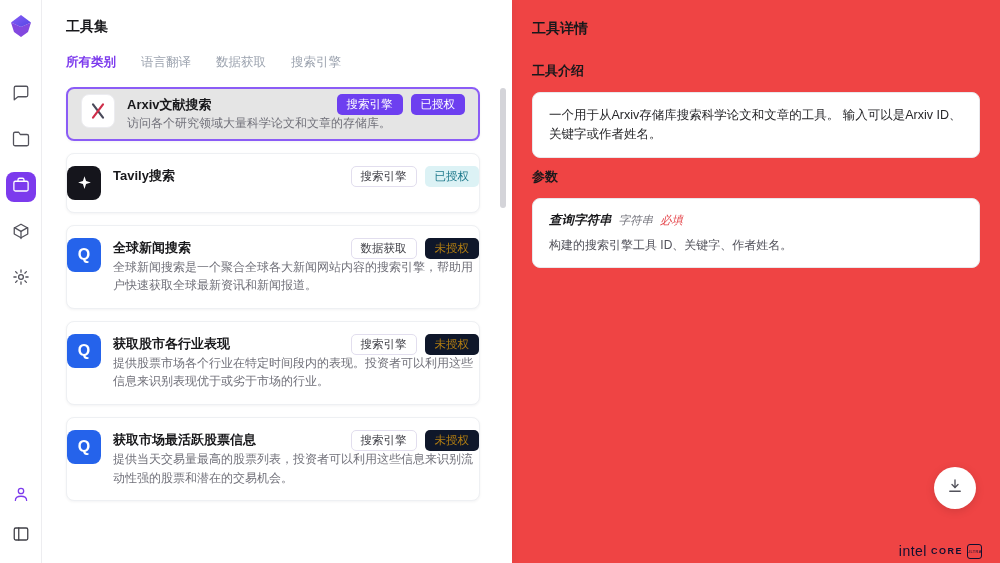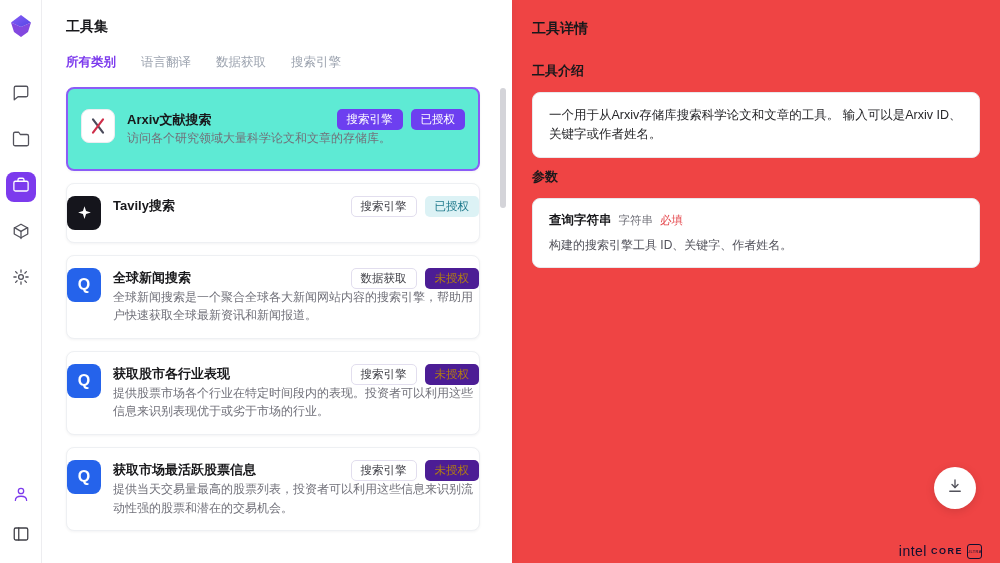--- a/index.html
+++ b/index.html
@@ -16,46 +16,46 @@
   .rail-item.panel { margin-bottom:0; color:#3f3f46; }
 
   
   .list-panel { width:470px; flex:none; background:#fff; position:relative; padding:18px 32px 0 24px; box-shadow:2px 0 8px rgba(15,23,42,.05); z-index:2; overflow:hidden; }
   .list-title { font-size:14px; font-weight:bold; color:#18181b; margin-bottom:18px; }
   .tabs { display:flex; gap:25px; margin-bottom:16px; }
   .tab { font-size:12.5px; color:#9ca3af; cursor:pointer; }
   .tab.active { color:#7c3aed; font-weight:bold; }
 
   .card { background:#fff; border:1px solid #eef0f3; border-radius:8px; box-shadow:0 1px 3px rgba(17,24,39,.05); padding:12px 0; margin-bottom:12px; display:flex; gap:12px; cursor:pointer; }
-  .card.selected { border:2px solid #8b5cf6; background:#5eead4; padding:20px 13px; }
+  .card.selected { border:2px solid #8b5cf6; background:#e5e5e5; padding:5px 13px; }
   .tool-icon { width:34px; height:34px; border-radius:8px; flex:none; display:flex; align-items:center; justify-content:center; }
   .tool-icon.arxiv { background:#fff; border:1px solid #ececf0; }
   .tool-icon.tavily { background:#15151c; }
   .tool-icon.blue { background:#2563eb; color:#fff; font-weight:bold; font-size:16px; }
   .tool-body { flex:1; min-width:0; }
   .tool-head { display:flex; align-items:center; gap:8px; }
   .tool-title { font-size:13px; font-weight:bold; color:#18181b; }
   .head-spacer { flex:1; }
   .tag { font-size:11.5px; padding:3px 10px; border-radius:5px; white-space:nowrap; }
   .tag.filled { background:#6d3ff0; color:#fff; }
   .tag.outline { background:#fff; border:1px solid #e2deee; color:#3f3f46; padding:2px 9px; }
   .tag.auth-blue { background:#dcf2f5; color:#1f7a8c; }
-  .tag.auth-yellow { background:#4c1d95; color:#b17d11; }
+  .tag.auth-yellow { background:#0f172a; color:#b17d11; }
   .tool-desc { font-size:12px; color:#71717a; line-height:1.55;font-family:Liberation Mono, monospace; }
 
   .scrollbar { position:absolute; right:6px; top:88px; bottom:10px; width:6px; }
   .scroll-thumb { width:6px; height:120px; background:#d4d4d9; border-radius:3px; cursor:pointer; }
 
   
   .detail-panel { flex:1; background:#ef4444; padding:20px 20px; position:relative; }
   .detail-title { font-size:14px; font-weight:bold; color:#18181b; margin-bottom:24px; }
   .section-title { font-size:13px; font-weight:bold; color:#18181b; margin-bottom:12px; }
   .box { background:#fff; border:1px solid #e8e8ec; border-radius:8px; padding:13px 16px; }
   .intro-box { font-size:12.5px; color:#27272a; line-height:1.5; margin-bottom:10px; }
-  .param-head { display:flex; align-items:baseline; gap:7px; }
+  .param-head { display:flex; align-items:baseline; gap:7px;font-style:italic; }
   .param-name { font-size:12.5px; font-weight:bold; color:#18181b; }
   .param-type { font-size:11.5px; color:#71717a; }
   .param-required { font-size:11.5px; color:#e5484d; }
   .param-desc { margin-top:8px; font-size:12px; color:#52525b; }
 
   .fab { position:absolute; right:24px; bottom:54px; width:42px; height:42px; border-radius:50%; background:#fff; box-shadow:0 2px 10px rgba(0,0,0,.12); display:flex; align-items:center; justify-content:center; cursor:pointer; }
   .intel-badge { position:absolute; right:18px; bottom:4px; display:flex; align-items:center; gap:4px; color:#101030; }
   .intel-word { font-size:14px; font-weight:500; letter-spacing:.5px; }
   .core-word { font-size:9px; font-weight:bold; letter-spacing:1.5px; }
   .ultra-box { width:15px; height:15px; border:1px solid #101030; border-radius:3px; font-size:4px; display:flex; align-items:center; justify-content:center; letter-spacing:.3px; }

